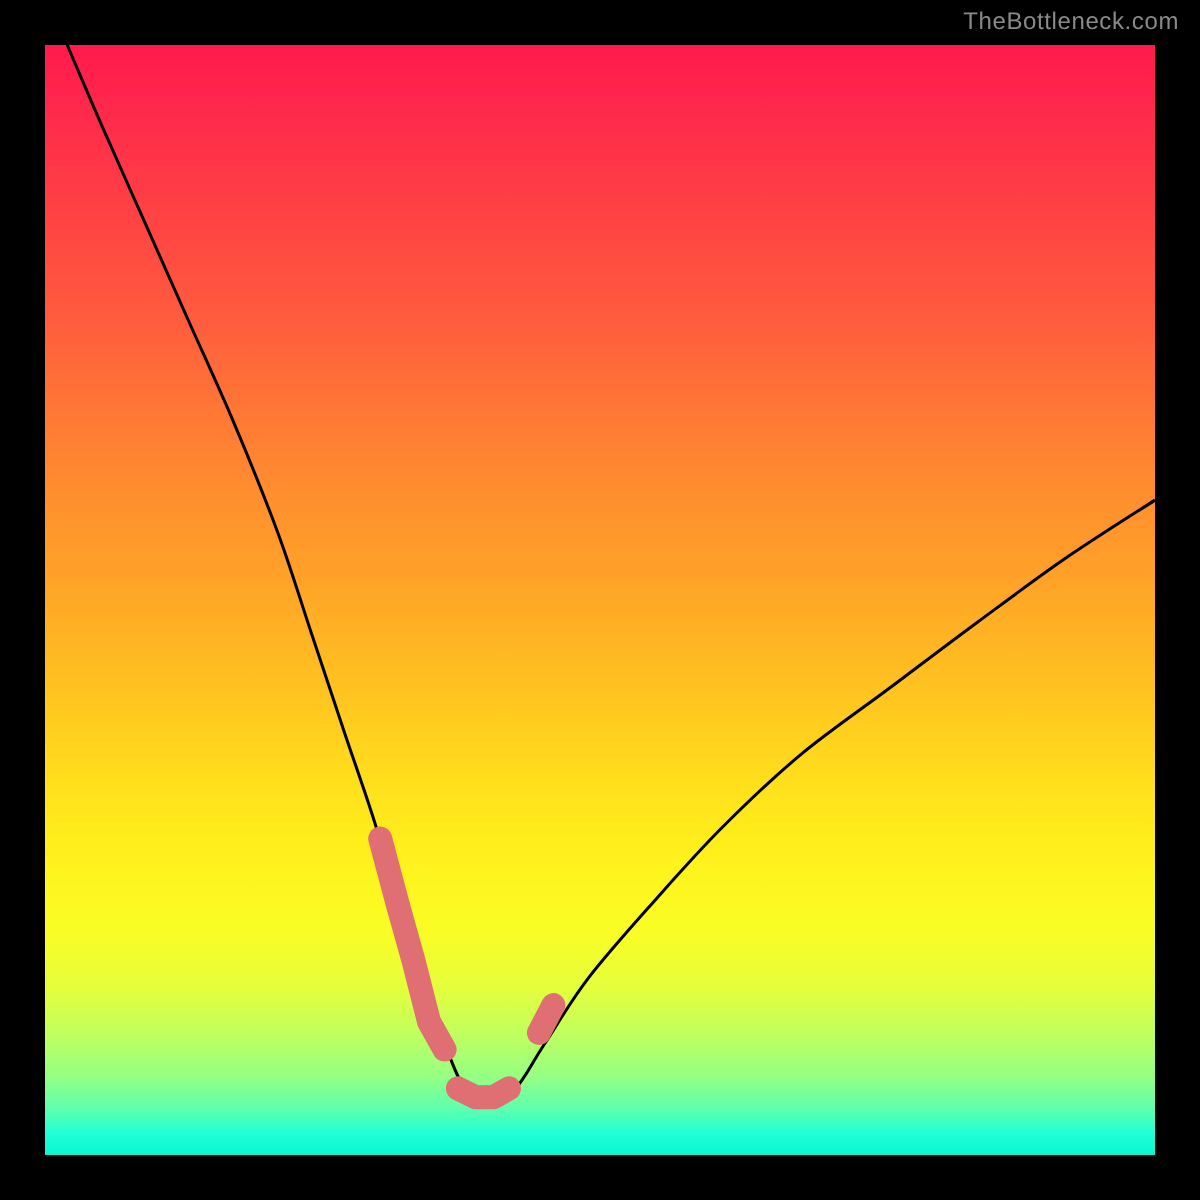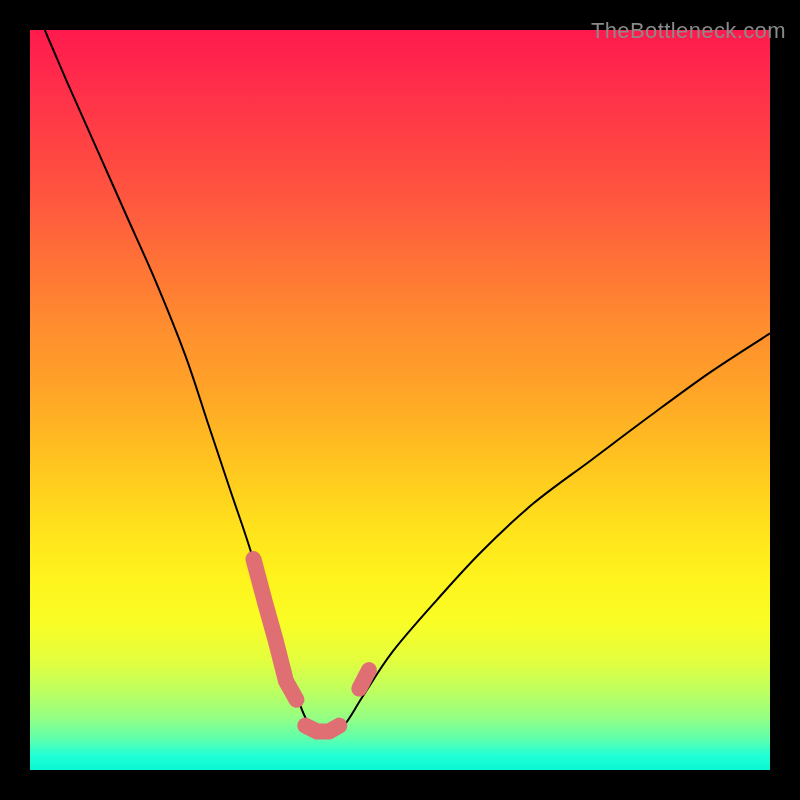--- a/index.html
+++ b/index.html
@@ -32,24 +32,24 @@
       #f9fd25 80%,
       #e4fe3d 85%,
       #c1ff5d 89%,
       #94ff84 93%,
       #5affb0 96%,
       #22ffd6 98%,
       #08f7d3 100%);
   }
   .watermark {
     position: absolute;
-    top: 18px;
+    top: 6px;
     right: 14px;
     color: #8a8a8a;
-    font-size: 22px;
+    font-size: 16px;
     font-weight: 500;
     letter-spacing: 0.4px;
     user-select: none;
   }
   svg.plot {
     position: absolute;
     left: 0;
     top: 0;
     width: 740px;
     height: 740px;

